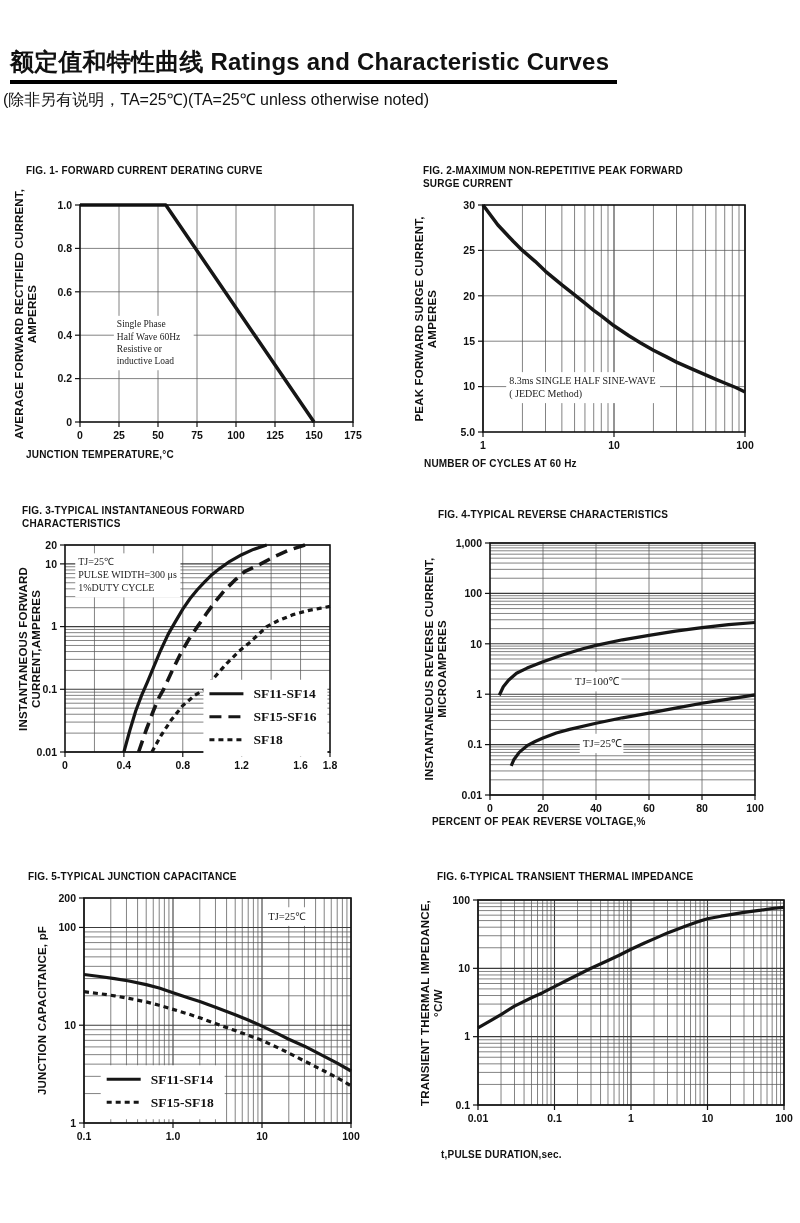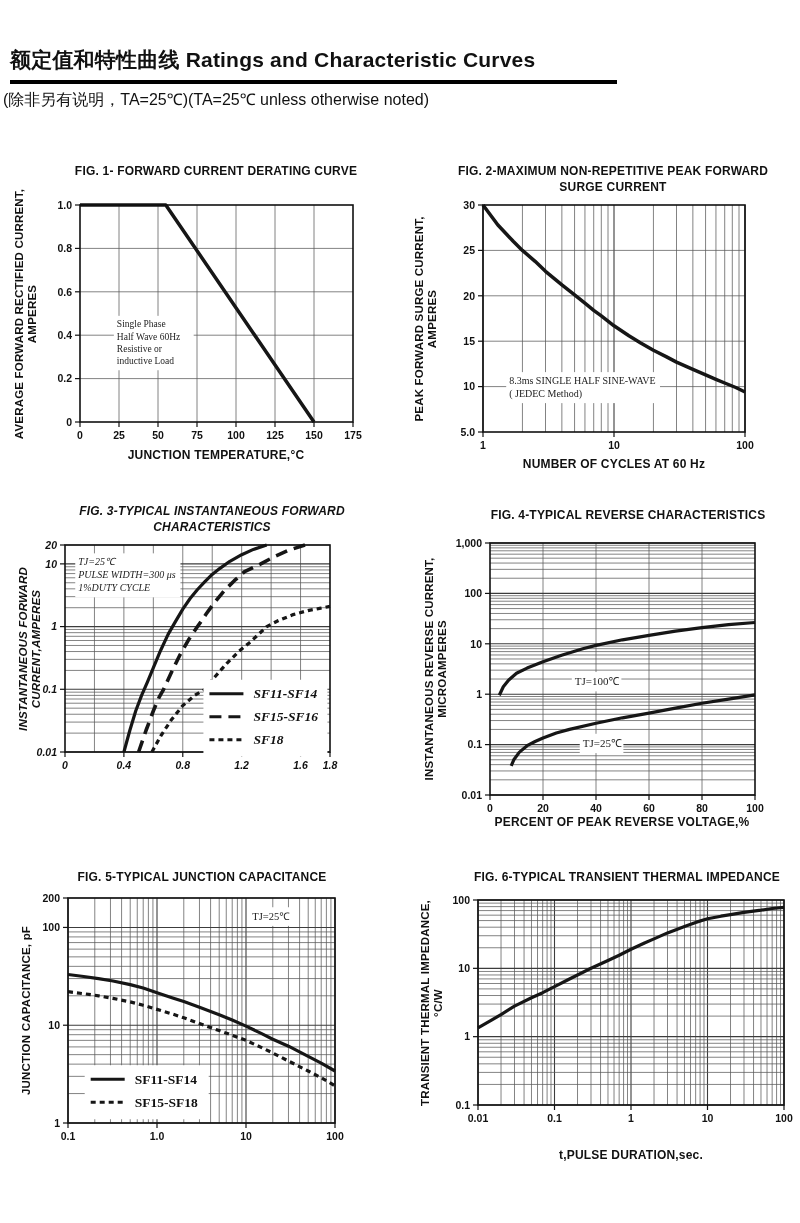--- a/index.html
+++ b/index.html
@@ -1,29 +1,29 @@
 <!DOCTYPE html>
 <html><head>
 <meta charset="utf-8">
 <style>
   html,body{margin:0;padding:0}
   body{
     width:800px;height:1223px;position:relative;background:#fff;
     font-family:"Liberation Sans",sans-serif;color:#111;overflow:hidden;
   }
   .page-title{
-    position:absolute;left:10px;top:46px;margin:0;font-size:21px;font-weight:bold;
+    position:absolute;left:10px;top:46px;margin:0;font-size:24px;font-weight:bold;
     white-space:nowrap;letter-spacing:.2px;
   }
   .title-rule{position:absolute;left:10px;top:80px;width:607px;height:4px;background:#000}
   .page-subtitle{position:absolute;left:3px;top:88px;font-size:16px;white-space:nowrap}
   .figure{position:absolute}
   .fig-canvas{position:absolute;left:0;top:0}
   .fig-title,.fig-xlabel{
-    position:absolute;font-size:12px;font-weight:bold;text-align:center;
+    position:absolute;font-size:10px;font-weight:bold;
     white-space:pre-line;line-height:1.3;letter-spacing:.2px;
   }
   .fig-ylabel{
     position:absolute;font-size:11.5px;font-weight:bold;text-align:center;
     white-space:pre-line;line-height:13px;letter-spacing:.2px;transform:rotate(-90deg);
   }
 </style>
 </head>
 <body>
 
@@ -148,21 +148,21 @@
       <rect x="87" y="45" width="262" height="227" fill="none" stroke="#111111" stroke-width="1.6"></rect>
       <g>
         <rect x="110.2" y="212.115" width="153.8" height="31" fill="#ffffff"></rect>
         <text x="113.2" y="224.115" font-family="&quot;Liberation Serif&quot;,serif" font-size="10" fill="#222">8.3ms SINGLE HALF SINE-WAVE</text>
         <text x="113.2" y="236.91500000000002" font-family="&quot;Liberation Serif&quot;,serif" font-size="10" fill="#222">( JEDEC Method)</text>
       </g>
     </svg>
   <div class="fig-xlabel" style="left: 28px; top: 297px; width: 380px;">NUMBER OF CYCLES AT 60 Hz</div>
 </section>
 
-<section class="figure" id="fig2" style="left: 0px; top: 500px; width: 398px; height: 362px; font-style: italic;">
+<section class="figure" id="fig2" style="left: 0px; top: 500px; width: 398px; height: 362px;">
   <div class="fig-title" style="left: 22px; top: 4px; width: 380px;">FIG. 3-TYPICAL INSTANTANEOUS FORWARD
 CHARACTERISTICS</div>
   <div class="fig-ylabel" style="width: 270px; height: 26px; left: -105px; top: 135.5px;">INSTANTANEOUS FORWARD
 CURRENT,AMPERES</div>
   <svg class="fig-canvas" width="398" height="362" viewBox="0 0 398 362">
       <g>
         <line x1="94.44444444444444" y1="45" x2="94.44444444444444" y2="252" stroke="#5a5a5a" stroke-width="0.75"></line>
         <line x1="123.88888888888889" y1="45" x2="123.88888888888889" y2="252" stroke="#5a5a5a" stroke-width="0.75"></line>
         <line x1="153.33333333333331" y1="45" x2="153.33333333333331" y2="252" stroke="#5a5a5a" stroke-width="0.75"></line>
         <line x1="182.77777777777777" y1="45" x2="182.77777777777777" y2="252" stroke="#5a5a5a" stroke-width="0.75"></line>
@@ -337,21 +337,21 @@
         <text x="174.8" y="185.04" font-family="&quot;Liberation Serif&quot;,serif" font-size="11" fill="#222">TJ=100℃</text>
       </g>
       <g>
         <rect x="179.75" y="233.78" width="43.64" height="19.3" fill="#ffffff"></rect>
         <text x="182.75" y="246.78" font-family="&quot;Liberation Serif&quot;,serif" font-size="11" fill="#222">TJ=25℃</text>
       </g>
     </svg>
   <div class="fig-xlabel" style="left: 32px; top: 315px; width: 380px;">PERCENT OF PEAK REVERSE VOLTAGE,%</div>
 </section>
 
-<section class="figure" id="fig4" style="left: 0px; top: 865px; width: 398px; height: 305px;">
+<section class="figure" id="fig4" style="left: 16px; top: 865px; width: 398px; height: 305px;">
   <div class="fig-title" style="left: 12px; top: 5px; width: 380px;">FIG. 5-TYPICAL JUNCTION CAPACITANCE</div>
   <div class="fig-ylabel" style="width: 280px; height: 13px; left: -114px; top: 139px;">JUNCTION CAPACITANCE, pF</div>
   <svg class="fig-canvas" width="398" height="305" viewBox="0 0 398 305">
       <g>
         <line x1="68" y1="33" x2="68" y2="258" stroke="#3c3c3c" stroke-width="1.1"></line>
         <line x1="94.79166961409433" y1="33" x2="94.79166961409433" y2="258" stroke="#5a5a5a" stroke-width="0.75"></line>
         <line x1="110.46379167004996" y1="33" x2="110.46379167004996" y2="258" stroke="#5a5a5a" stroke-width="0.75"></line>
         <line x1="121.58333922818865" y1="33" x2="121.58333922818865" y2="258" stroke="#5a5a5a" stroke-width="0.75"></line>
         <line x1="130.20833038590567" y1="33" x2="130.20833038590567" y2="258" stroke="#5a5a5a" stroke-width="0.75"></line>
         <line x1="137.2554612841443" y1="33" x2="137.2554612841443" y2="258" stroke="#5a5a5a" stroke-width="0.75"></line>

